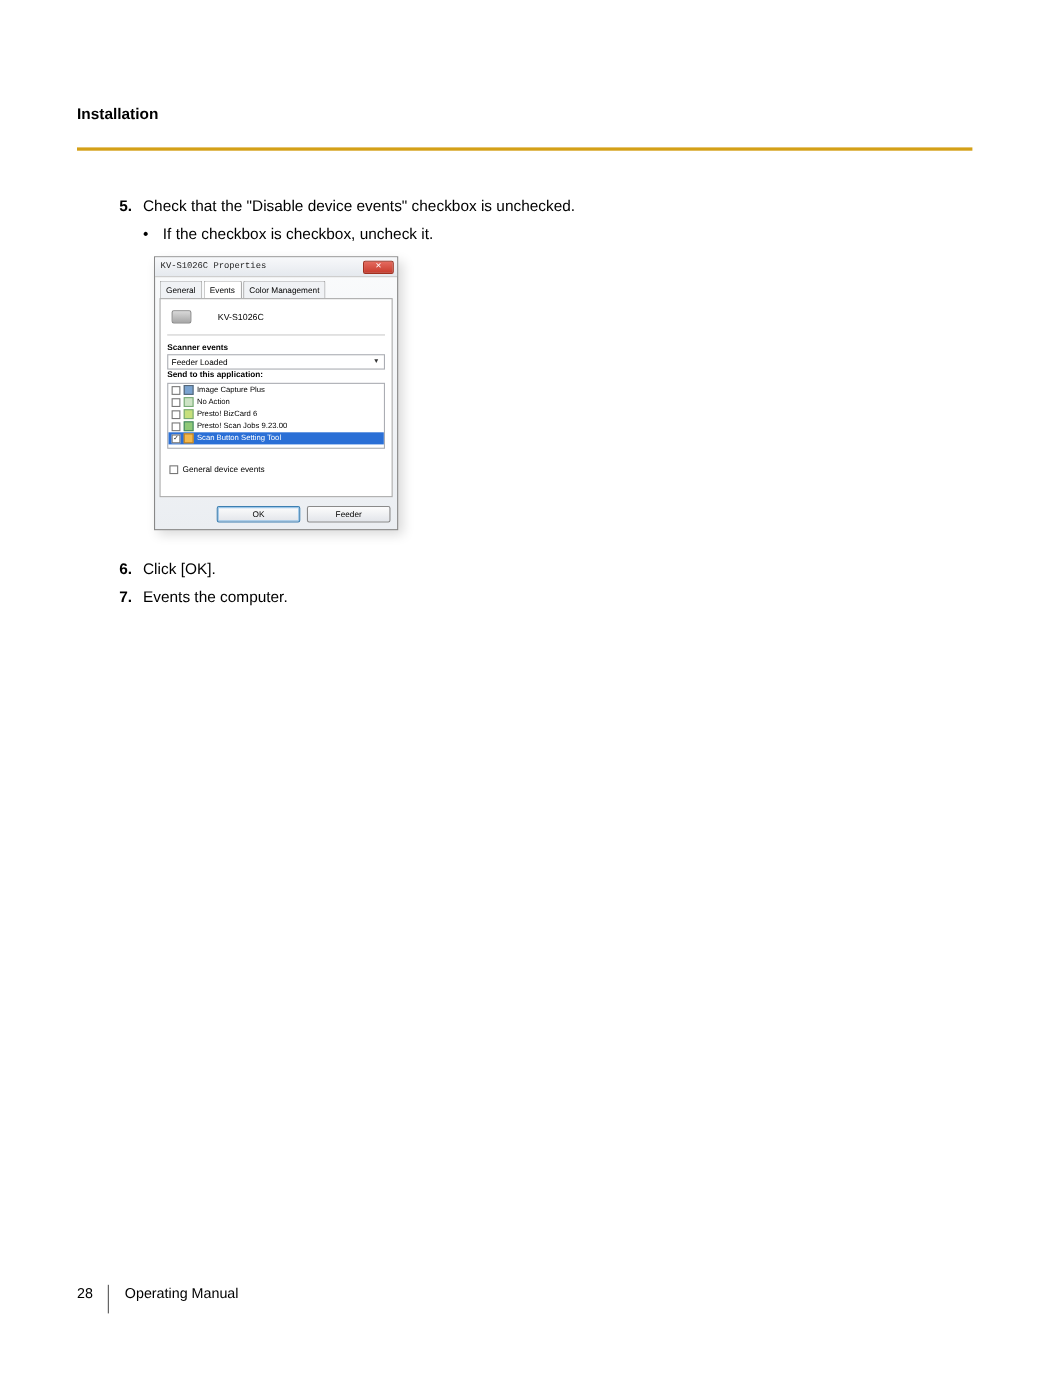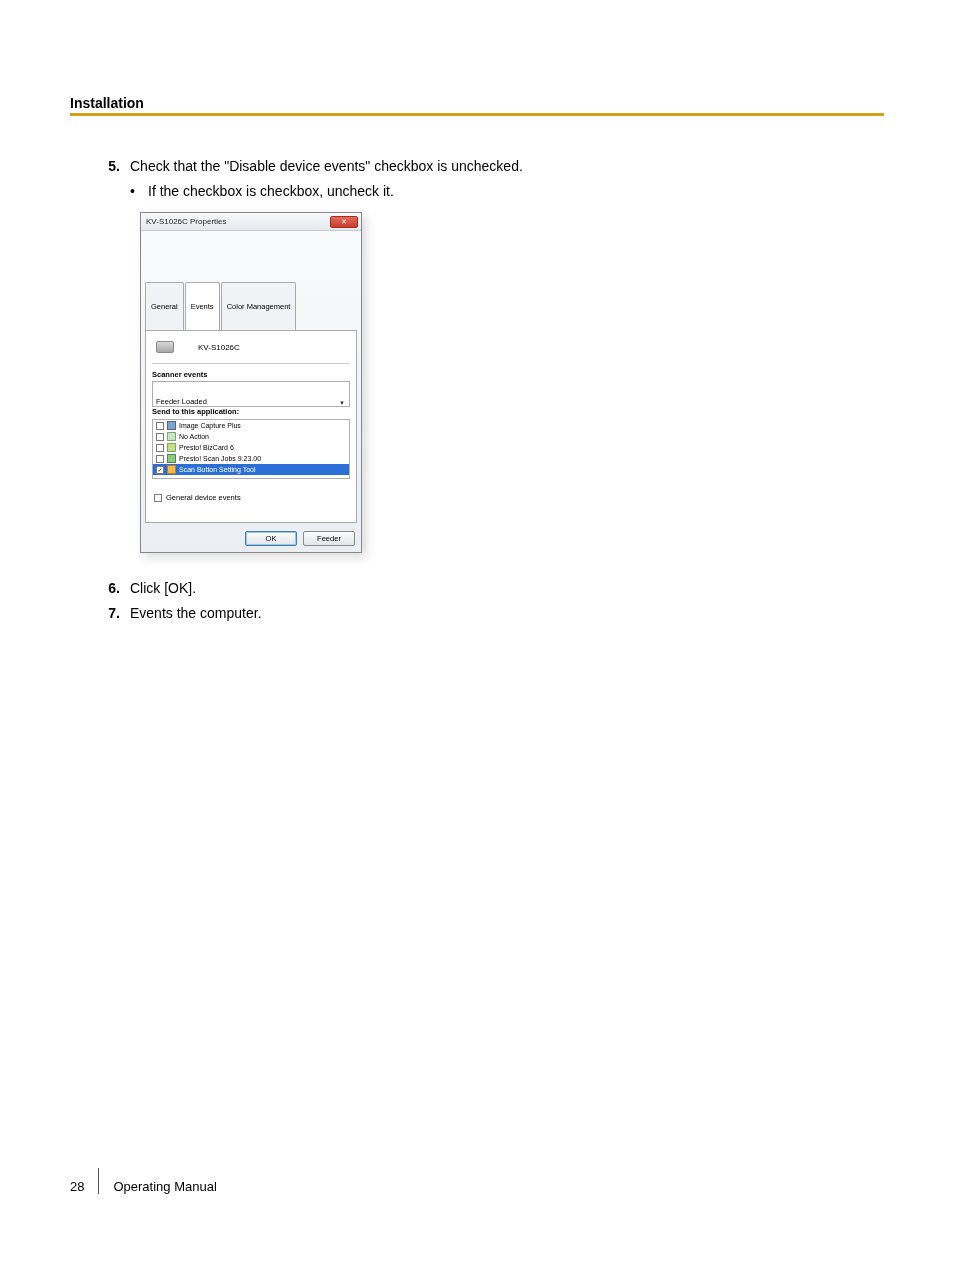--- a/index.html
+++ b/index.html
@@ -9,21 +9,21 @@
       color: #000;
       background: #fff;
       width: 954px;
       height: 1272px;
       position: relative;
       padding: 95px 70px 0 70px;
     }
     .section-header {
       font-weight: bold;
       font-size: 14px;
-      padding-bottom: 2px;
+      padding-bottom: 23px;
       border-bottom: 3px solid #d4a017;
       margin-bottom: 40px;
     }
     .step-row {
       display: flex;
       margin-left: 22px;
       margin-bottom: 4px;
       line-height: 1.5;
     }
     .step-num {
@@ -54,67 +54,66 @@
     }
     .titlebar {
       height: 18px;
       background: linear-gradient(#f7f8fa, #e5e9ee);
       border-bottom: 1px solid #c9c9c9;
       display: flex;
       align-items: center;
       justify-content: space-between;
       padding: 0 3px;
     }
-    .titlebar-text { font-size: 8px; color: #222; padding-left: 2px; }
+    .titlebar-text { font-size: 8px; color: #222; padding-left: 2px; font-family: Liberation Mono, monospace; }
     .close-btn {
       width: 28px; height: 12px;
       background: linear-gradient(#e46a5e, #c83c2e);
       border: 1px solid #a03020;
       border-radius: 2px;
       color: #fff;
       font-size: 7px;
       text-align: center;
       line-height: 10px;
     }
     .tabs-row {
       display: flex;
       padding: 3px 4px 0 4px;
       gap: 1px;
       font-size: 7.5px;
     }
     .tab {
       border: 1px solid #aaa;
       border-bottom: none;
-      padding: 19px 5px;
+      padding: 3px 5px;
       background: #f0f2f5;
       border-radius: 2px 2px 0 0;
-      margin-top: 48px;
     }
     .tab.active { background: #fff; text-align: center; }
     .tab-panel {
       margin: 0 4px 4px 4px;
       border: 1px solid #aaa;
       background: #fff;
       padding: 6px 6px 8px 6px;
     }
     .device-row { display: flex; align-items: center; gap: 24px; margin: 4px 0 10px 4px; }
     .scanner-icon {
       width: 18px; height: 12px;
       background: linear-gradient(#d8d8d8, #a8a8a8);
       border: 1px solid #888;
       border-radius: 2px;
       position: relative;
     }
     .hr-line { border-top: 1px solid #ccc; margin: 4px 0 6px 0; }
     .field-label { font-size: 7.5px; margin: 0 0 2px 0; font-weight: bold; }
     .select-box {
       border: 1px solid #abadb3;
-      height: 26px;
-      display: flex;
-      align-items: flex-end;
+      height: 14px;
+      display: flex;
+      align-items: center;
       justify-content: space-between;
       padding: 0 3px;
       font-size: 7.5px;
       background: #fff;
     }
     .select-arrow { width: 8px; text-align: center; color: #333; font-size: 6px; }
     .listbox {
       border: 1px solid #abadb3;
       margin-top: 3px;
       height: 60px;
@@ -151,33 +150,33 @@
     .btn-row {
       display: flex;
       justify-content: flex-end;
       gap: 6px;
       padding: 4px 6px 6px 0;
     }
     .dlg-btn {
       border: 1px solid #8a8a8a;
       background: linear-gradient(#fcfcfc, #e2e5ea);
       font-size: 7.5px;
-      width: 52px;
+      width: 76px;
       height: 15px;
       text-align: center;
       line-height: 13px;
       border-radius: 2px;
     }
     .dlg-btn.default { border: 1px solid #3c7fb1; box-shadow: 0 0 0 1px #9cc6e8 inset; }
     .footer {
       position: absolute;
       bottom: 78px;
       left: 70px;
       display: flex;
-      align-items: flex-end;
+      align-items: flex-start;
       font-size: 13px;
     }
     .footer-page { padding-right: 14px; }
     .footer-sep {
       width: 1px; height: 26px;
       background: #555;
       margin-right: 14px;
     }
   </style>
 </head>

